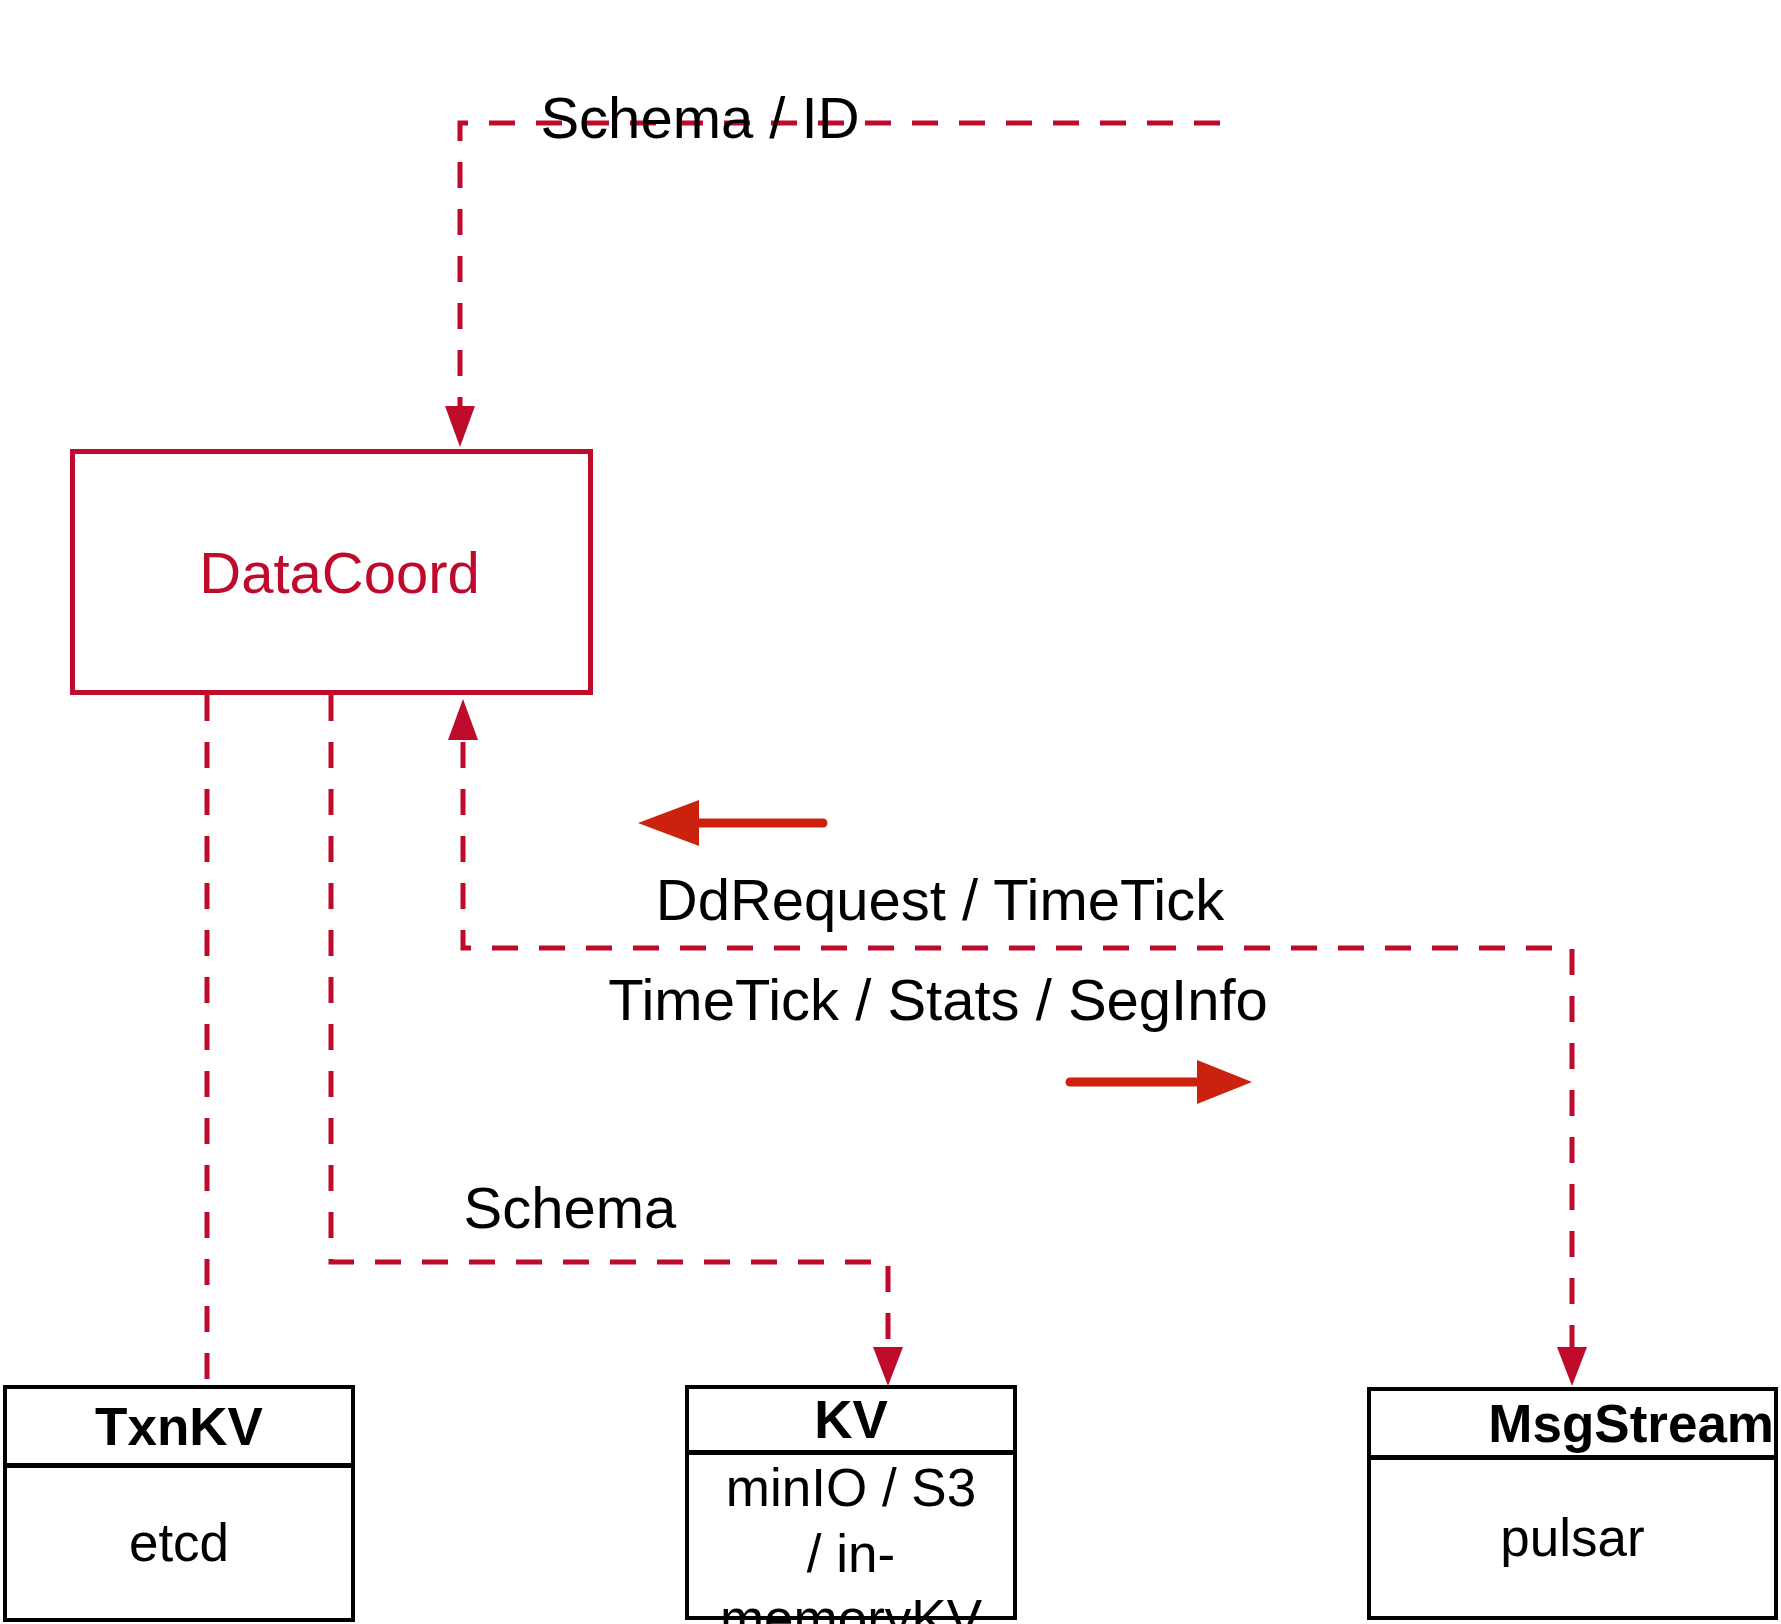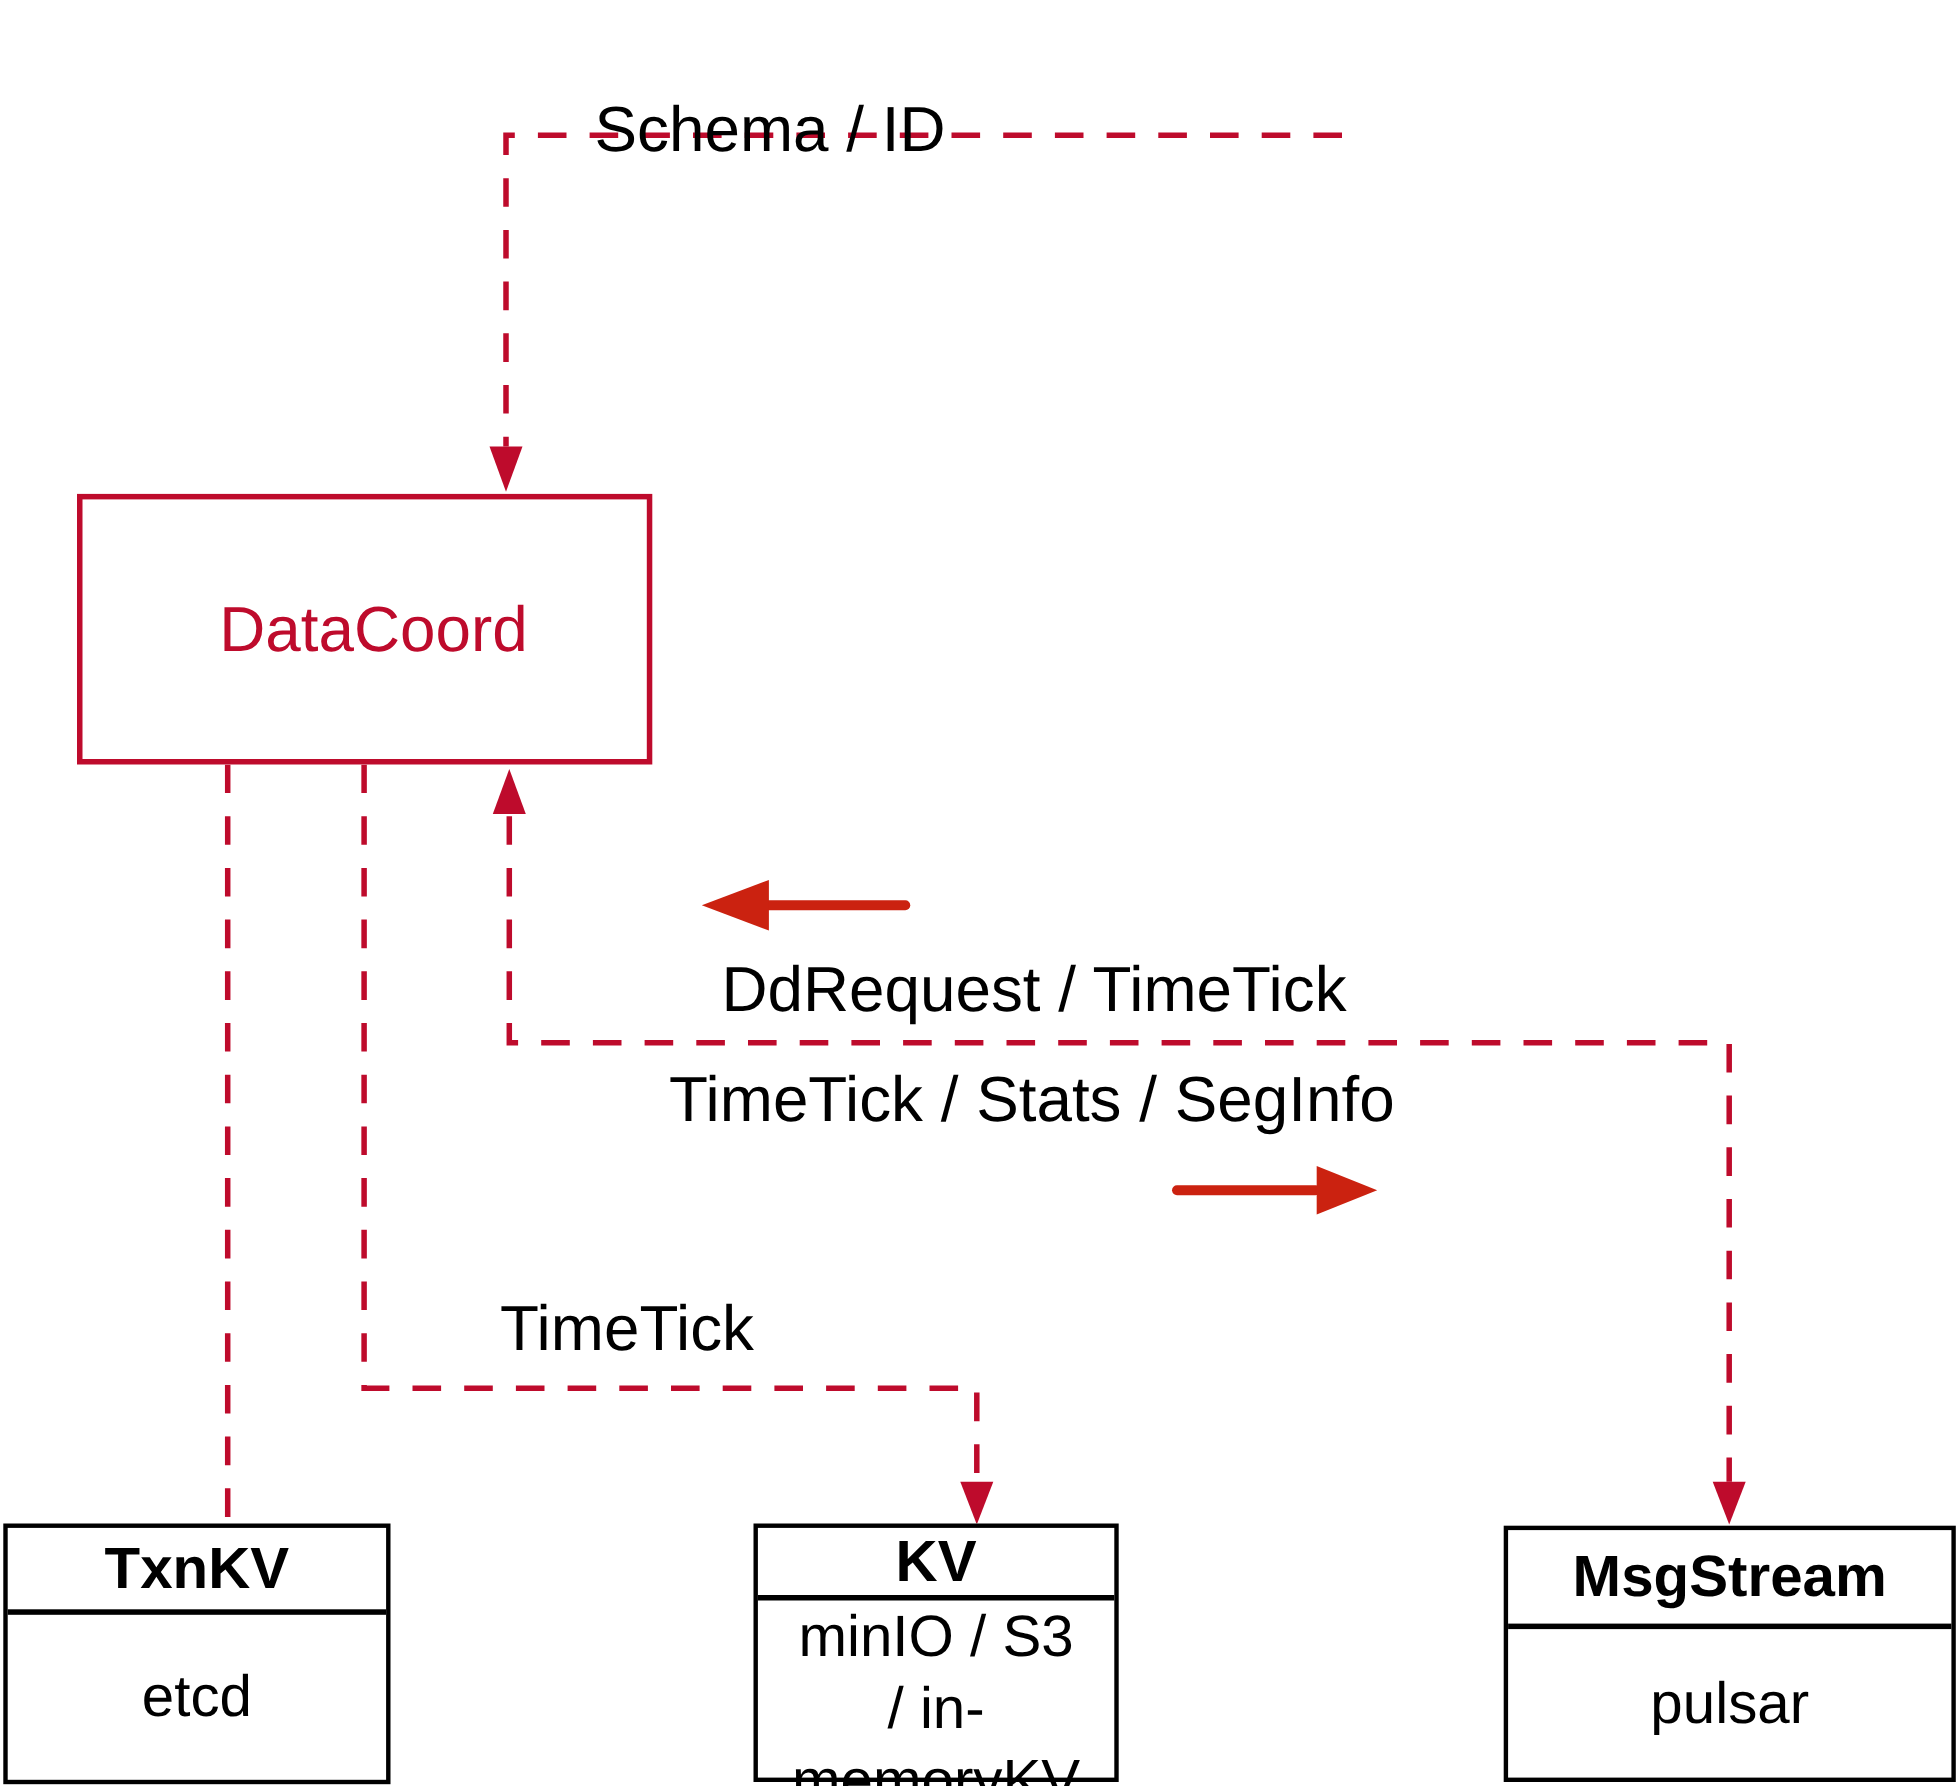--- a/index.html
+++ b/index.html
@@ -131,29 +131,29 @@
     <div class="header" style="height:78px;">
       <span>KV</span>
     </div>
     <div class="body">
       <span>minIO / S3</span>
       <span>/ in-memoryKV</span>
     </div>
   </div>
 
   <div class="table-node" style="left:1367px; top:1387px; width:411px; height:233px;">
-    <div class="header" style="height:90px;">
+    <div class="header" style="height:69px;justify-content:flex-end;">
       <span>MsgStream</span>
     </div>
     <div class="body">
       <span>pulsar</span>
     </div>
   </div>
 
   <div class="edge-label" style="left:700px; top:40px;margin-top:44px;">Schema / ID</div>
 
   <div class="edge-label" style="left:940px; top:866px;">DdRequest / TimeTick</div>
 
   <div class="edge-label" style="left:938px; top:966px;">TimeTick / Stats / SegInfo</div>
 
-  <div class="edge-label" style="left:570px; top:1174px;">TimeTick</div>
+  <div class="edge-label" style="left:570px; top:1174px;">Schema</div>
 
 </div>
 
 </body></html>

